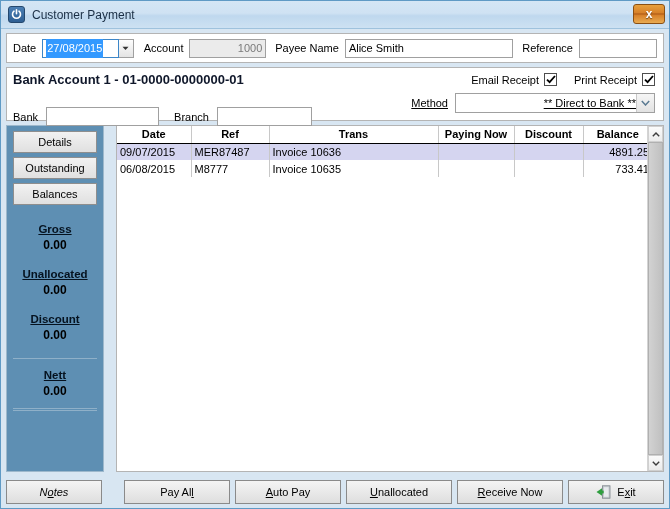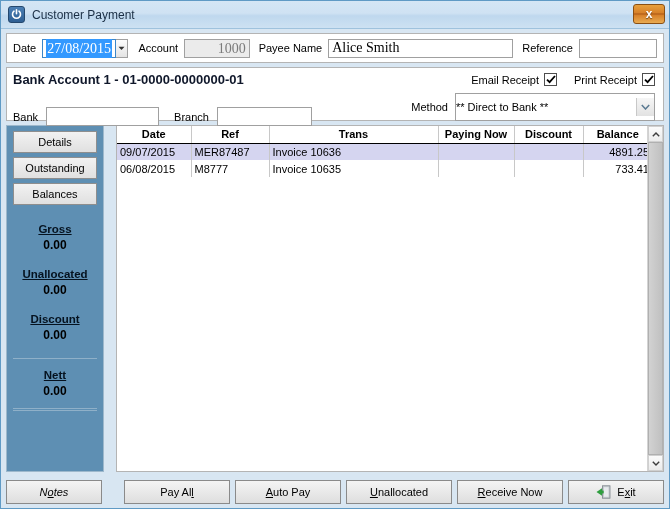--- a/index.html
+++ b/index.html
@@ -76,22 +76,22 @@
     display: flex; align-items: center;
     padding: 0 6px;
     gap: 0;
   }
   .lbl { color: #000; font-size: 11px; white-space: nowrap; }
 
   .fld {
     height: 19px;
     border: 1px solid #a0a0a0;
     background: #ffffff;
-    font-family: Liberation Serif, serif;
-    font-size: 14px;
+    font-family: Liberation Sans, sans-serif;
+    font-size: 11px;
     color: #000;
     padding: 0 3px;
     line-height: 17px;
     outline: none;
   }
   .fld.focused {
     border: 1px solid #3c86c8;
   }
   .date-sel {
     background: #3399ff; color: #ffffff;
@@ -127,29 +127,30 @@
   .checkbox {
     width: 13px; height: 13px;
     border: 1px solid #4d4d4d;
     background: #ffffff;
     display: inline-flex; align-items: center; justify-content: center;
     cursor: pointer;
   }
   .checkbox svg { display: block; }
   .method-row {
     position: absolute; right: 8px; top: 25px;
-    display: flex; align-items: center;
+    display: flex; align-items: center; text-decoration: underline;
   }
   .select-box {
-    width: 200px; height: 28px;
+    width: 200px; height: 20px;
     border: 1px solid #a0a0a0;
     background: #ffffff;
     display: flex; align-items: center;
     font-size: 11px; 
     cursor: pointer;
+    text-align: right;
   }
   .select-box .sel-txt { flex: 1; }
   .select-arrow {
     width: 18px; height: 18px;
     background: linear-gradient(to bottom, #f6f6f6, #e2e2e2);
     border-left: 1px solid #c8c8c8;
     display: flex; align-items: center; justify-content: center;
   }
 
   

